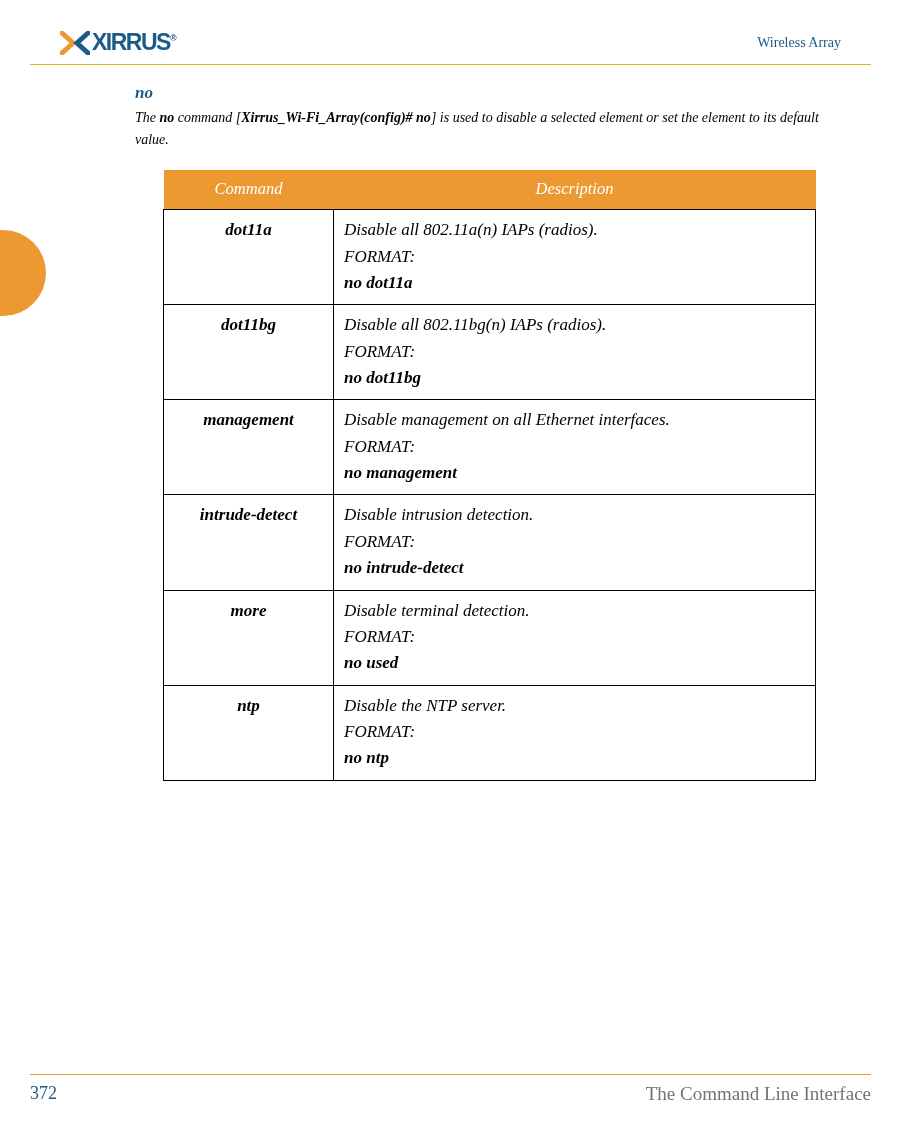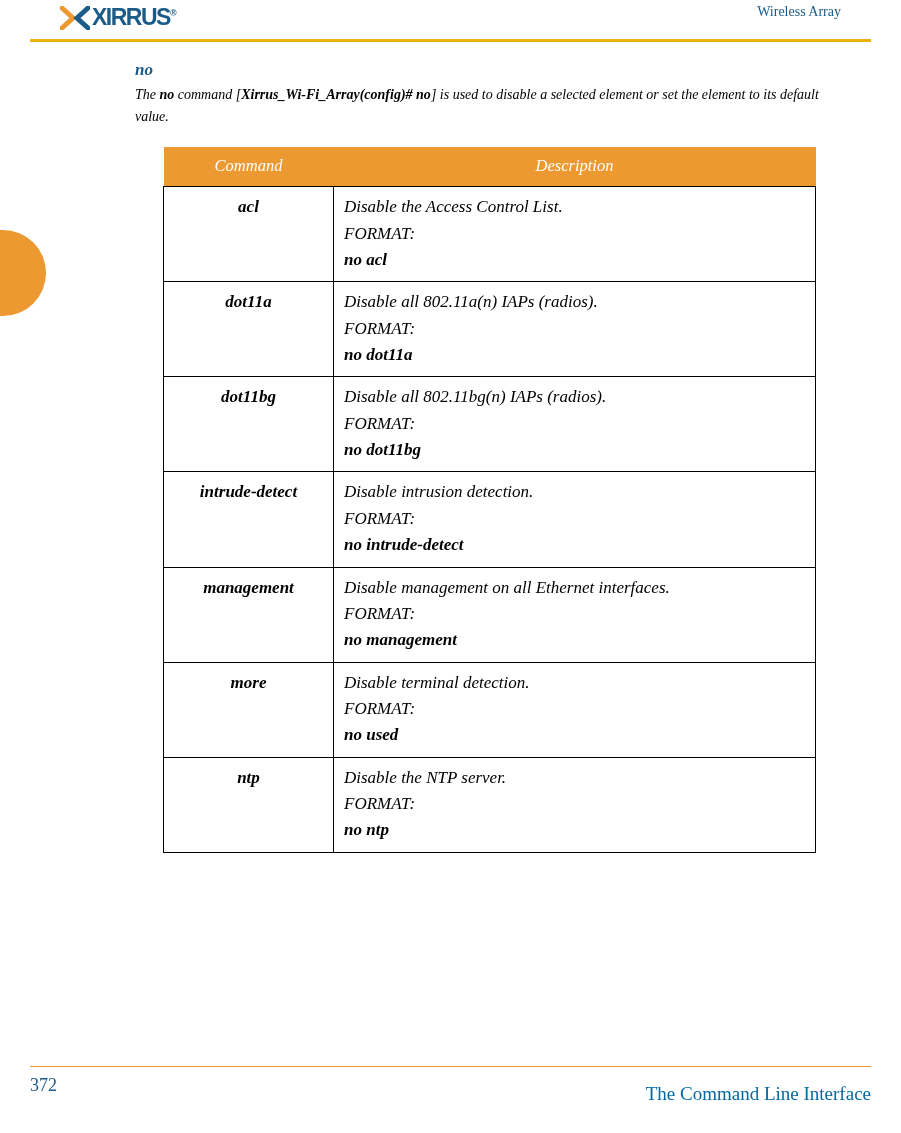--- a/index.html
+++ b/index.html
@@ -6,25 +6,25 @@
     body {
       font-family: "Palatino Linotype", "Book Antiqua", Palatino, Georgia, serif;
       background: #fff;
       width: 901px;
       height: 1133px;
       position: relative;
       color: #000;
     }
     .header {
       position: relative;
-      padding: 4px 30px 8px 30px;
+      padding: 29px 30px 8px 30px;
       display: flex;
       justify-content: space-between;
-      align-items: flex-start;
-      border-bottom: 3px solid #eab308;
+      align-items: center;
+      border-bottom: 1px solid #eab308;
       margin: 0 30px;
     }
     .logo {
       display: flex;
       align-items: center;
       gap: 2px;
     }
     .logo-x {
       position: relative;
       width: 30px;
@@ -102,21 +102,21 @@
       bottom: 28px;
       left: 30px;
       right: 30px;
       border-top: 1px solid #ec9931;
       display: flex;
       justify-content: space-between;
       padding-top: 8px;
       font-family: Liberation Serif, serif;
     }
     .page-num { color: #1a5b88; font-size: 18px; }
-    .footer-title { color: #0369a1; font-size: 19px; margin-top: 8px; }
+    .footer-title { color: #737373; font-size: 19px; }
   </style>
 </head>
 <body>
 
 <div class="side-tab"></div>
 
 <div class="header">
   <div class="logo">
     <span class="logo-x">
       <svg viewBox="0 0 30 24" width="30" height="24">
@@ -137,57 +137,49 @@
 
   <table>
     <thead>
       <tr>
         <th class="col-cmd">Command</th>
         <th>Description</th>
       </tr>
     </thead>
     <tbody id="tbody">
         <tr>
-          <td class="cmd-cell">acl</td>
-          <td>
-            <span class="desc-line">Disable the Access Control List.</span>
-            <span class="fmt-label">FORMAT:</span>
-            <span class="fmt-value">no acl</span>
-          </td>
-        </tr>
-        <tr>
           <td class="cmd-cell">dot11a</td>
           <td>
             <span class="desc-line">Disable all 802.11a(n) IAPs (radios).</span>
             <span class="fmt-label">FORMAT:</span>
             <span class="fmt-value">no dot11a</span>
           </td>
         </tr>
         <tr>
           <td class="cmd-cell">dot11bg</td>
           <td>
             <span class="desc-line">Disable all 802.11bg(n) IAPs (radios).</span>
             <span class="fmt-label">FORMAT:</span>
             <span class="fmt-value">no dot11bg</span>
           </td>
         </tr>
         <tr>
+          <td class="cmd-cell">management</td>
+          <td>
+            <span class="desc-line">Disable management on all Ethernet interfaces.</span>
+            <span class="fmt-label">FORMAT:</span>
+            <span class="fmt-value">no management</span>
+          </td>
+        </tr>
+        <tr>
           <td class="cmd-cell">intrude-detect</td>
           <td>
             <span class="desc-line">Disable intrusion detection.</span>
             <span class="fmt-label">FORMAT:</span>
             <span class="fmt-value">no intrude-detect</span>
-          </td>
-        </tr>
-        <tr>
-          <td class="cmd-cell">management</td>
-          <td>
-            <span class="desc-line">Disable management on all Ethernet interfaces.</span>
-            <span class="fmt-label">FORMAT:</span>
-            <span class="fmt-value">no management</span>
           </td>
         </tr>
         <tr>
           <td class="cmd-cell">more</td>
           <td>
             <span class="desc-line">Disable terminal detection.</span>
             <span class="fmt-label">FORMAT:</span>
             <span class="fmt-value">no used</span>
           </td>
         </tr>

